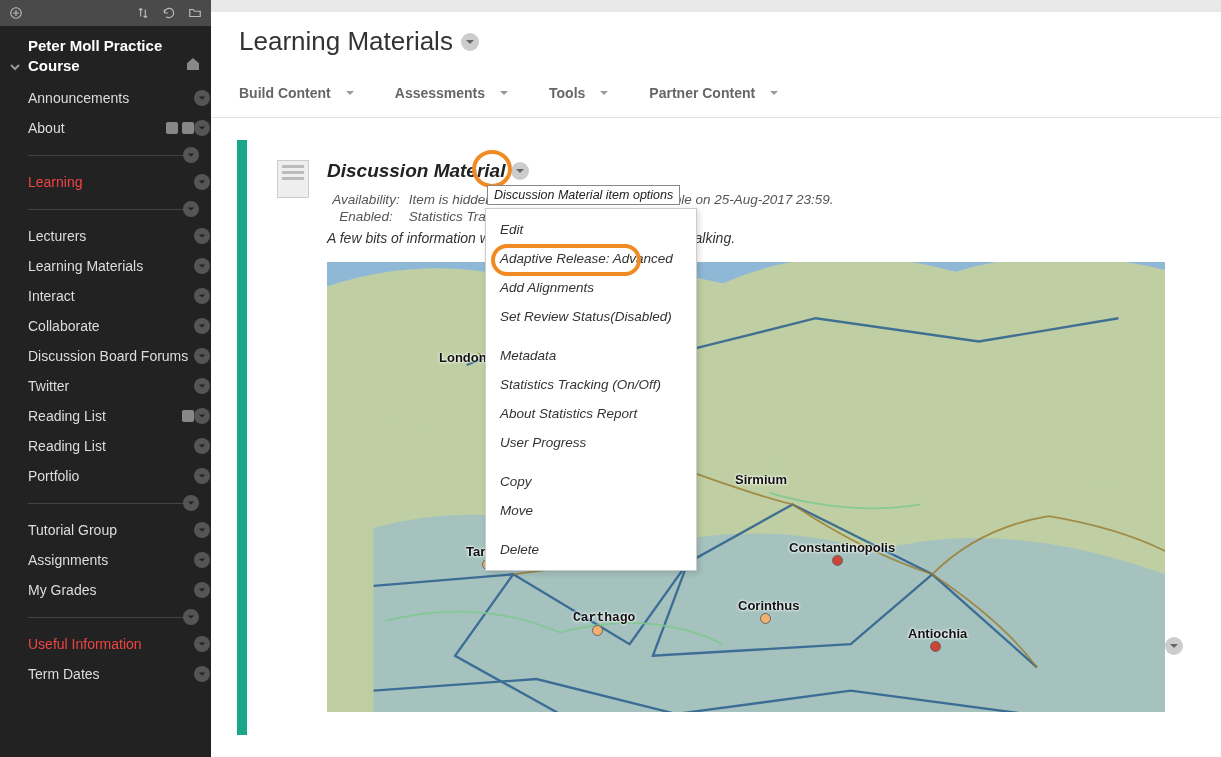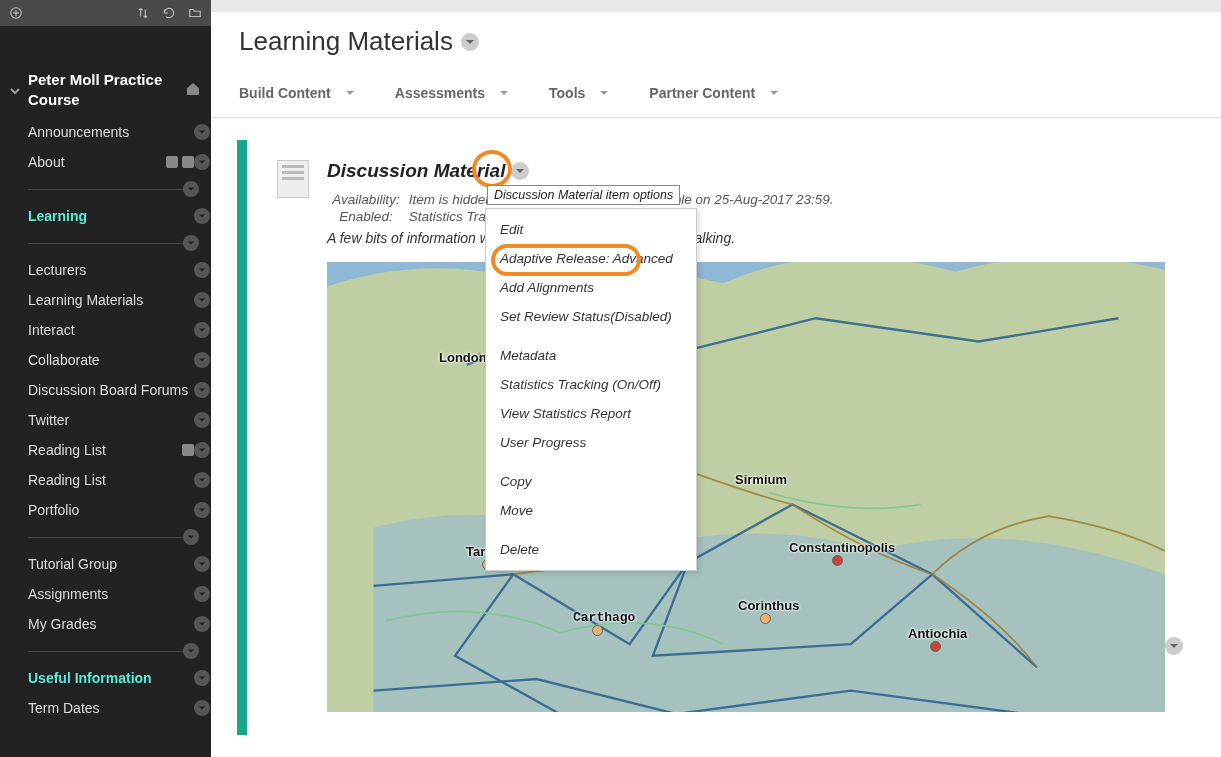--- a/index.html
+++ b/index.html
@@ -37,45 +37,44 @@
   .icon-btn {
     width:20px; height:20px;
     display:flex; align-items:center; justify-content:center;
     color:#bbb;
     cursor:pointer;
   }
   .icon-btn svg { width:14px; height:14px; }
 
   .course-title-row {
     display:flex;
-    align-items:center;
-    padding: 16px 10px 8px 10px;
+    align-items:flex-end;
+    padding: 10px 10px 8px 10px;
     gap:6px;
-    margin-top:28px;
   }
   .course-title-row .expand-chev { width:12px; color:#999; padding-top:3px; cursor:pointer;}
   .course-title {
     flex:1;
     font-weight:bold;
     color:#fff;
     font-size:15px;
     line-height:1.3;
   }
   .home-icon { color:#999; padding-top:2px;}
 
   .nav-item {
     display:flex;
     align-items:center;
     padding: 7px 1px 7px 28px;
     color:#ddd;
     cursor:pointer;
     position:relative;
   }
   .nav-item .label { flex:1; }
-  .nav-item.bold .label { font-weight:bold; color:#5eead4; }
+  .nav-item.bold .label { font-weight:normal; color:#ef4444; }
   .nav-item .chev {
     width:16px; height:16px;
     border-radius:50%;
     background:#555;
     display:flex; align-items:center; justify-content:center;
   }
   .nav-item .chev svg { width:8px; height:8px; fill:#222;}
   .nav-item .mini-icons { display:inline-flex; gap:4px; margin-left:6px; }
   .mini-ic { width:12px; height:12px; background:#888; border-radius:2px; }
   .nav-separator-row {
@@ -564,21 +563,21 @@
 
             <div class="dropdown" id="dropdown">
               <div class="dd-highlight"></div>
             <div class="dd-item">Edit</div>
                 <div class="dd-item">Adaptive Release: Advanced</div>
                 <div class="dd-item">Add Alignments</div>
                 <div class="dd-item">Set Review Status(Disabled)</div>
                 <div class="dd-sep"></div>
                 <div class="dd-item">Metadata</div>
                 <div class="dd-item">Statistics Tracking (On/Off)</div>
-                <div class="dd-item">View Statistics Report</div>
+                <div class="dd-item">About Statistics Report</div>
                 <div class="dd-item">User Progress</div>
                 <div class="dd-sep"></div>
                 <div class="dd-item">Copy</div>
                 <div class="dd-item">Move</div>
                 <div class="dd-sep"></div>
                 <div class="dd-item">Delete</div>
               </div>
           </div>
         </div>
 

